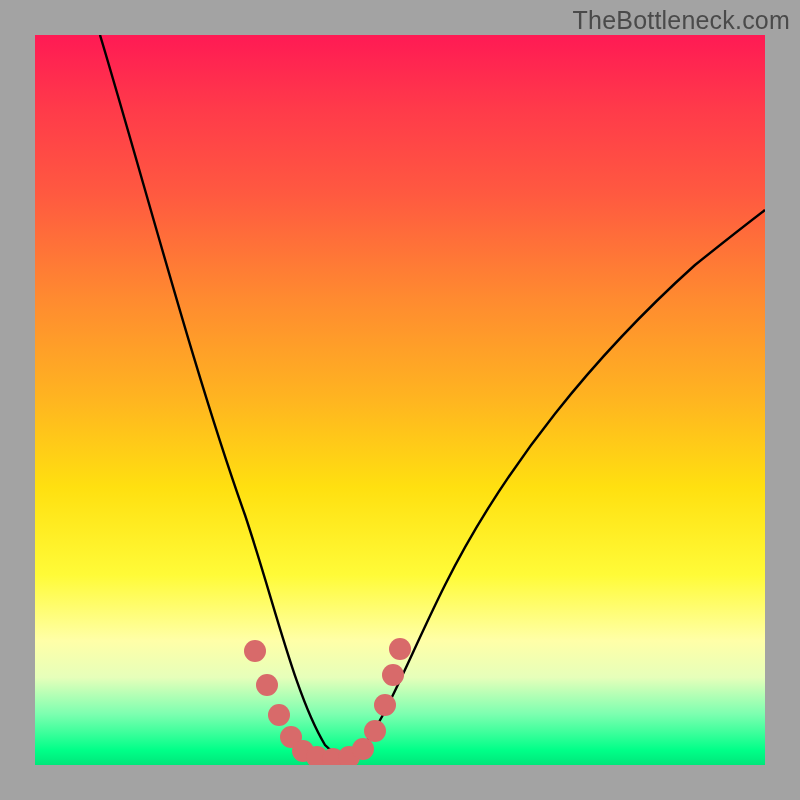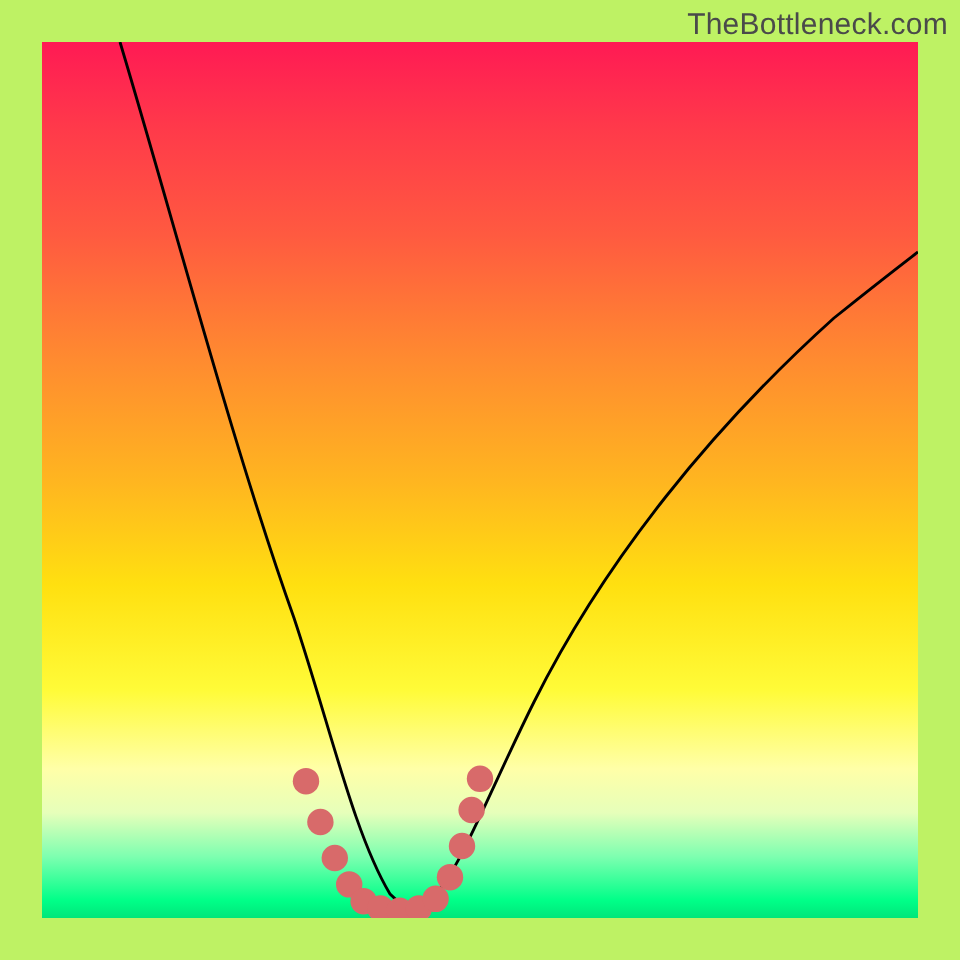--- a/index.html
+++ b/index.html
@@ -10,21 +10,21 @@
     background: #000;
     font-family: Arial, Helvetica, sans-serif;
     overflow: hidden;
   }
   .frame {
     position: absolute;
     left: 0;
     top: 0;
     width: 800px;
     height: 800px;
-    background: #bef264;
+    background: #a3a3a3;
   }
   .plot {
     position: absolute;
     left: 35px;
     top: 35px;
     width: 730px;
     height: 730px;
     background: linear-gradient(
       to bottom,
       #ff1a54 0%,

